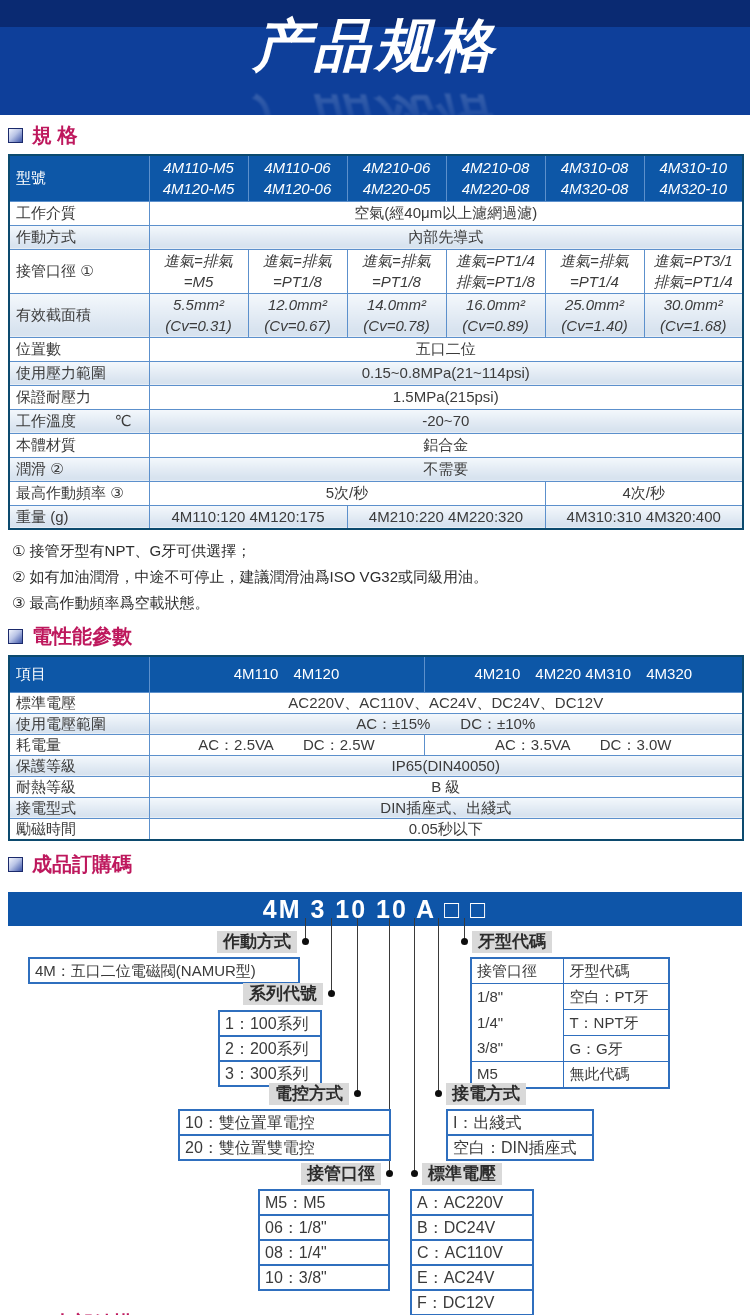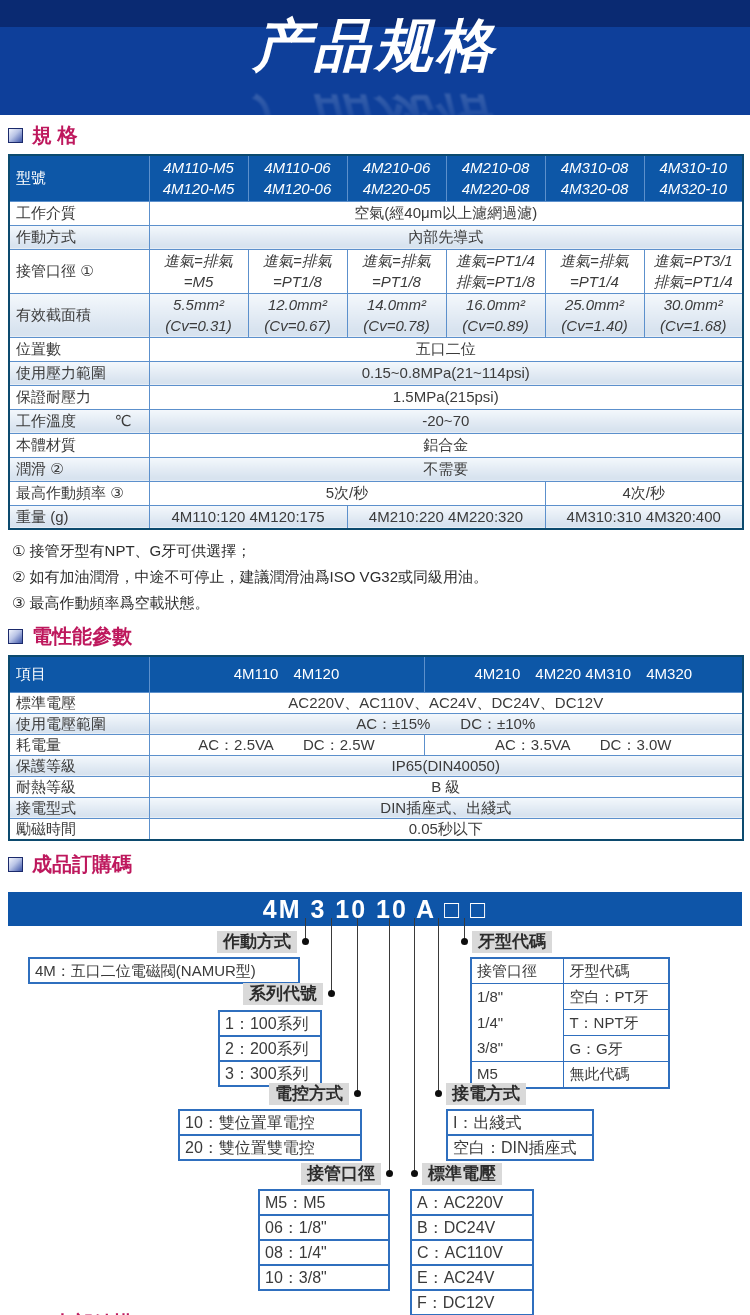--- a/index.html
+++ b/index.html
@@ -347,21 +347,21 @@
       </table>
 
     <div class="chip" style="right:427px;top:99px;">系列代號</div>
     <div class="stack" style="left:218px;top:126px;width:104px;">
       <div class="obox">1：100系列</div>
       <div class="obox">2：200系列</div>
       <div class="obox">3：300系列</div>
     </div>
 
     <div class="chip" style="right:401px;top:199px;">電控方式</div>
-    <div class="stack" style="left:178px;top:225px;width:184px;">
+    <div class="stack" style="left:178px;top:225px;width:213px;">
       <div class="obox">10：雙位置單電控</div>
       <div class="obox">20：雙位置雙電控</div>
     </div>
 
     <div class="chip" style="left:446px;top:199px;">接電方式</div>
     <div class="stack" style="left:446px;top:225px;width:148px;">
       <div class="obox">I：出綫式</div>
       <div class="obox">空白：DIN插座式</div>
     </div>
 

